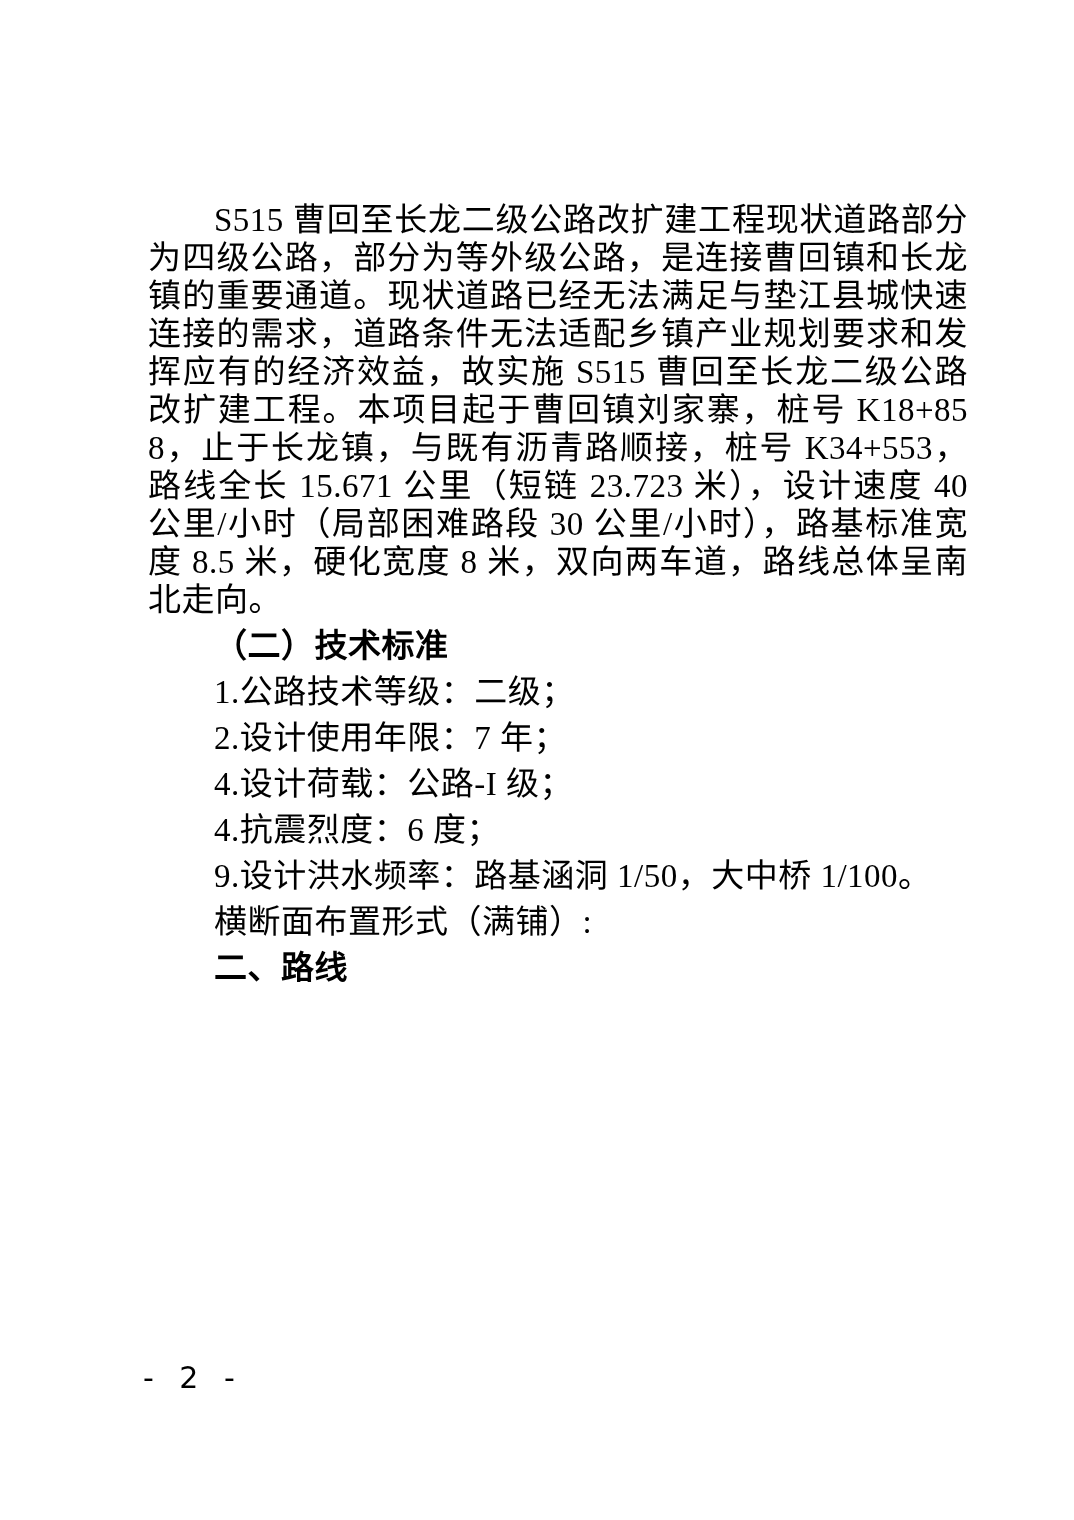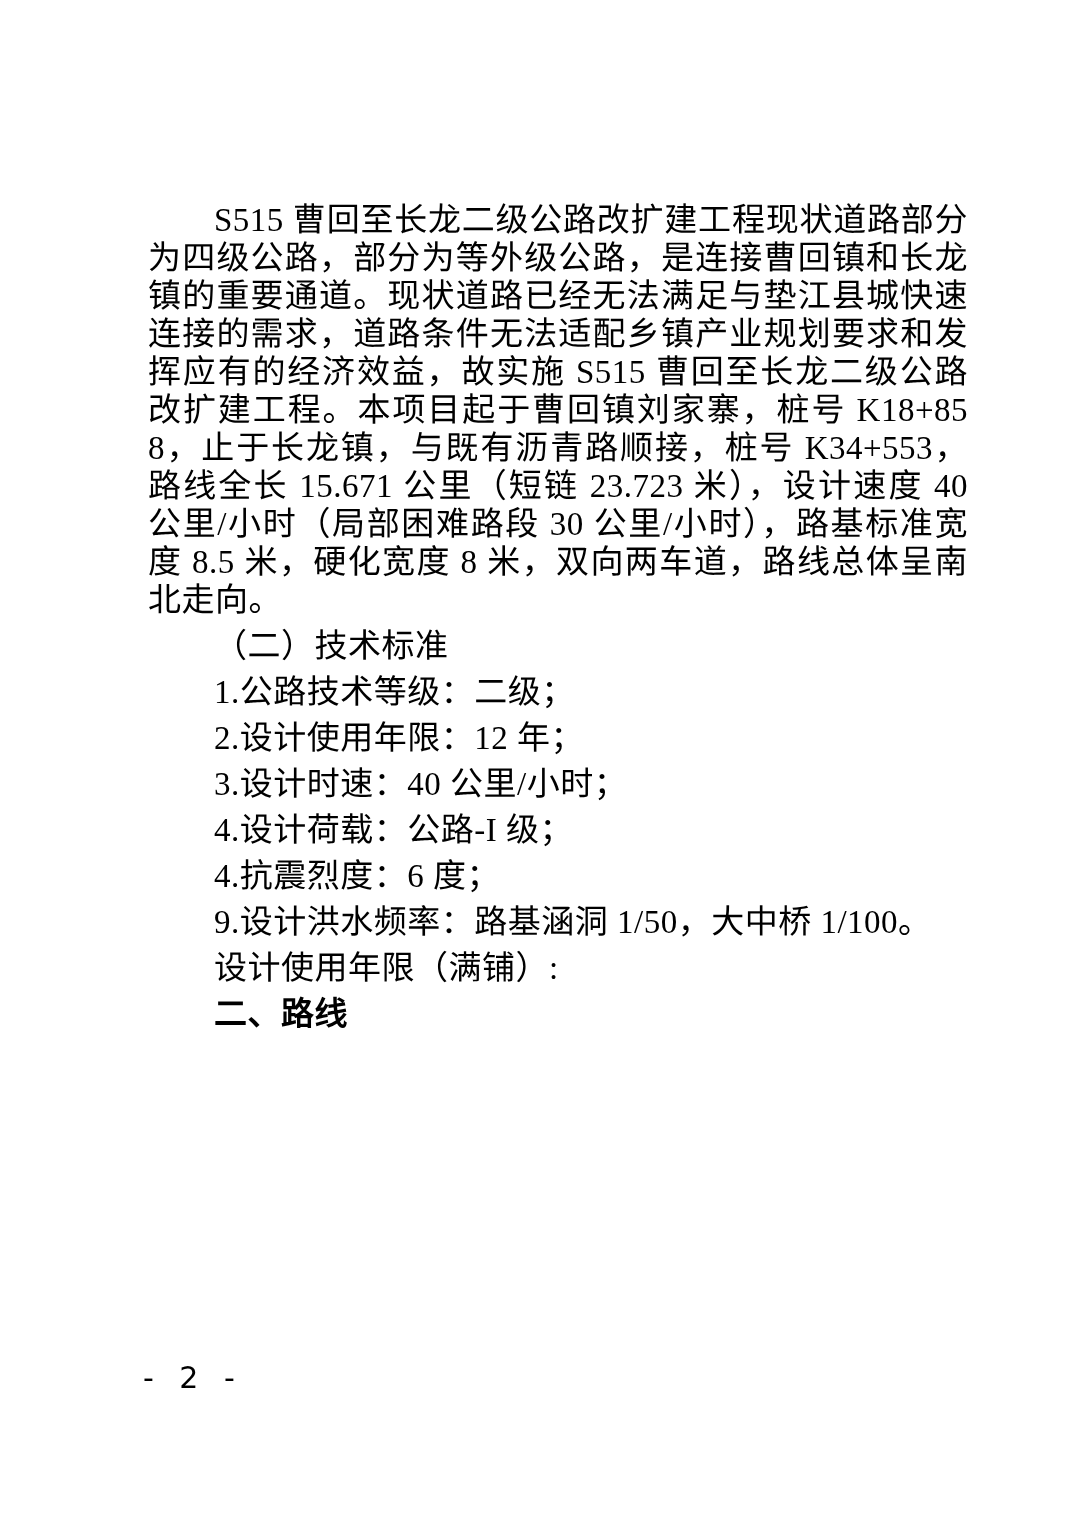--- a/index.html
+++ b/index.html
@@ -30,21 +30,21 @@
     text-align: justify;
     text-justify: inter-ideograph;
     letter-spacing: 0.5px;
     word-break: break-all;
   }
   .content p.indent {
     text-indent: 2em;
   }
   .heading-kai {
     font-family: "Liberation Serif", serif;
-    font-weight: 400;
+    font-weight: 700;
   }
   .heading-hei {
     font-family: "Liberation Sans", sans-serif;
     font-weight: 700;
     letter-spacing: 1px;
   }
   .page-footer {
     position: absolute;
     left: 143px;
     top: 1360px;
@@ -55,22 +55,21 @@
   }
 </style>
 </head>
 <body>
 
 <div class="page">
   <div class="content">
     <p class="indent">S515 曹回至长龙二级公路改扩建工程现状道路部分为四级公路，部分为等外级公路，是连接曹回镇和长龙镇的重要通道。现状道路已经无法满足与垫江县城快速连接的需求，道路条件无法适配乡镇产业规划要求和发挥应有的经济效益，故实施 S515 曹回至长龙二级公路改扩建工程。本项目起于曹回镇刘家寨，桩号 K18+858，止于长龙镇，与既有沥青路顺接，桩号 K34+553，路线全长 15.671 公里（短链 23.723 米），设计速度 40 公里/小时（局部困难路段 30 公里/小时），路基标准宽度 8.5 米，硬化宽度 8 米，双向两车道，路线总体呈南北走向。</p>
     <p class="indent heading-kai">（二）技术标准</p>
     <p class="indent">1.公路技术等级：二级；</p>
-    <p class="indent">2.设计使用年限：12 年；</p>
-    <p class="indent">3.设计时速：40 公里/小时；</p>
+    <p class="indent">2.设计使用年限：7 年；</p>
     <p class="indent">4.设计荷载：公路-I 级；</p>
     <p class="indent">4.抗震烈度：6 度；</p>
     <p class="indent">9.设计洪水频率：路基涵洞 1/50，大中桥 1/100。</p>
-    <p class="indent">设计使用年限（满铺）:</p>
+    <p class="indent">横断面布置形式（满铺）:</p>
     <p class="indent heading-hei">二、路线</p>
   </div>
   <div class="page-footer">- 2 -</div>
 </div>
 
 </body></html>

